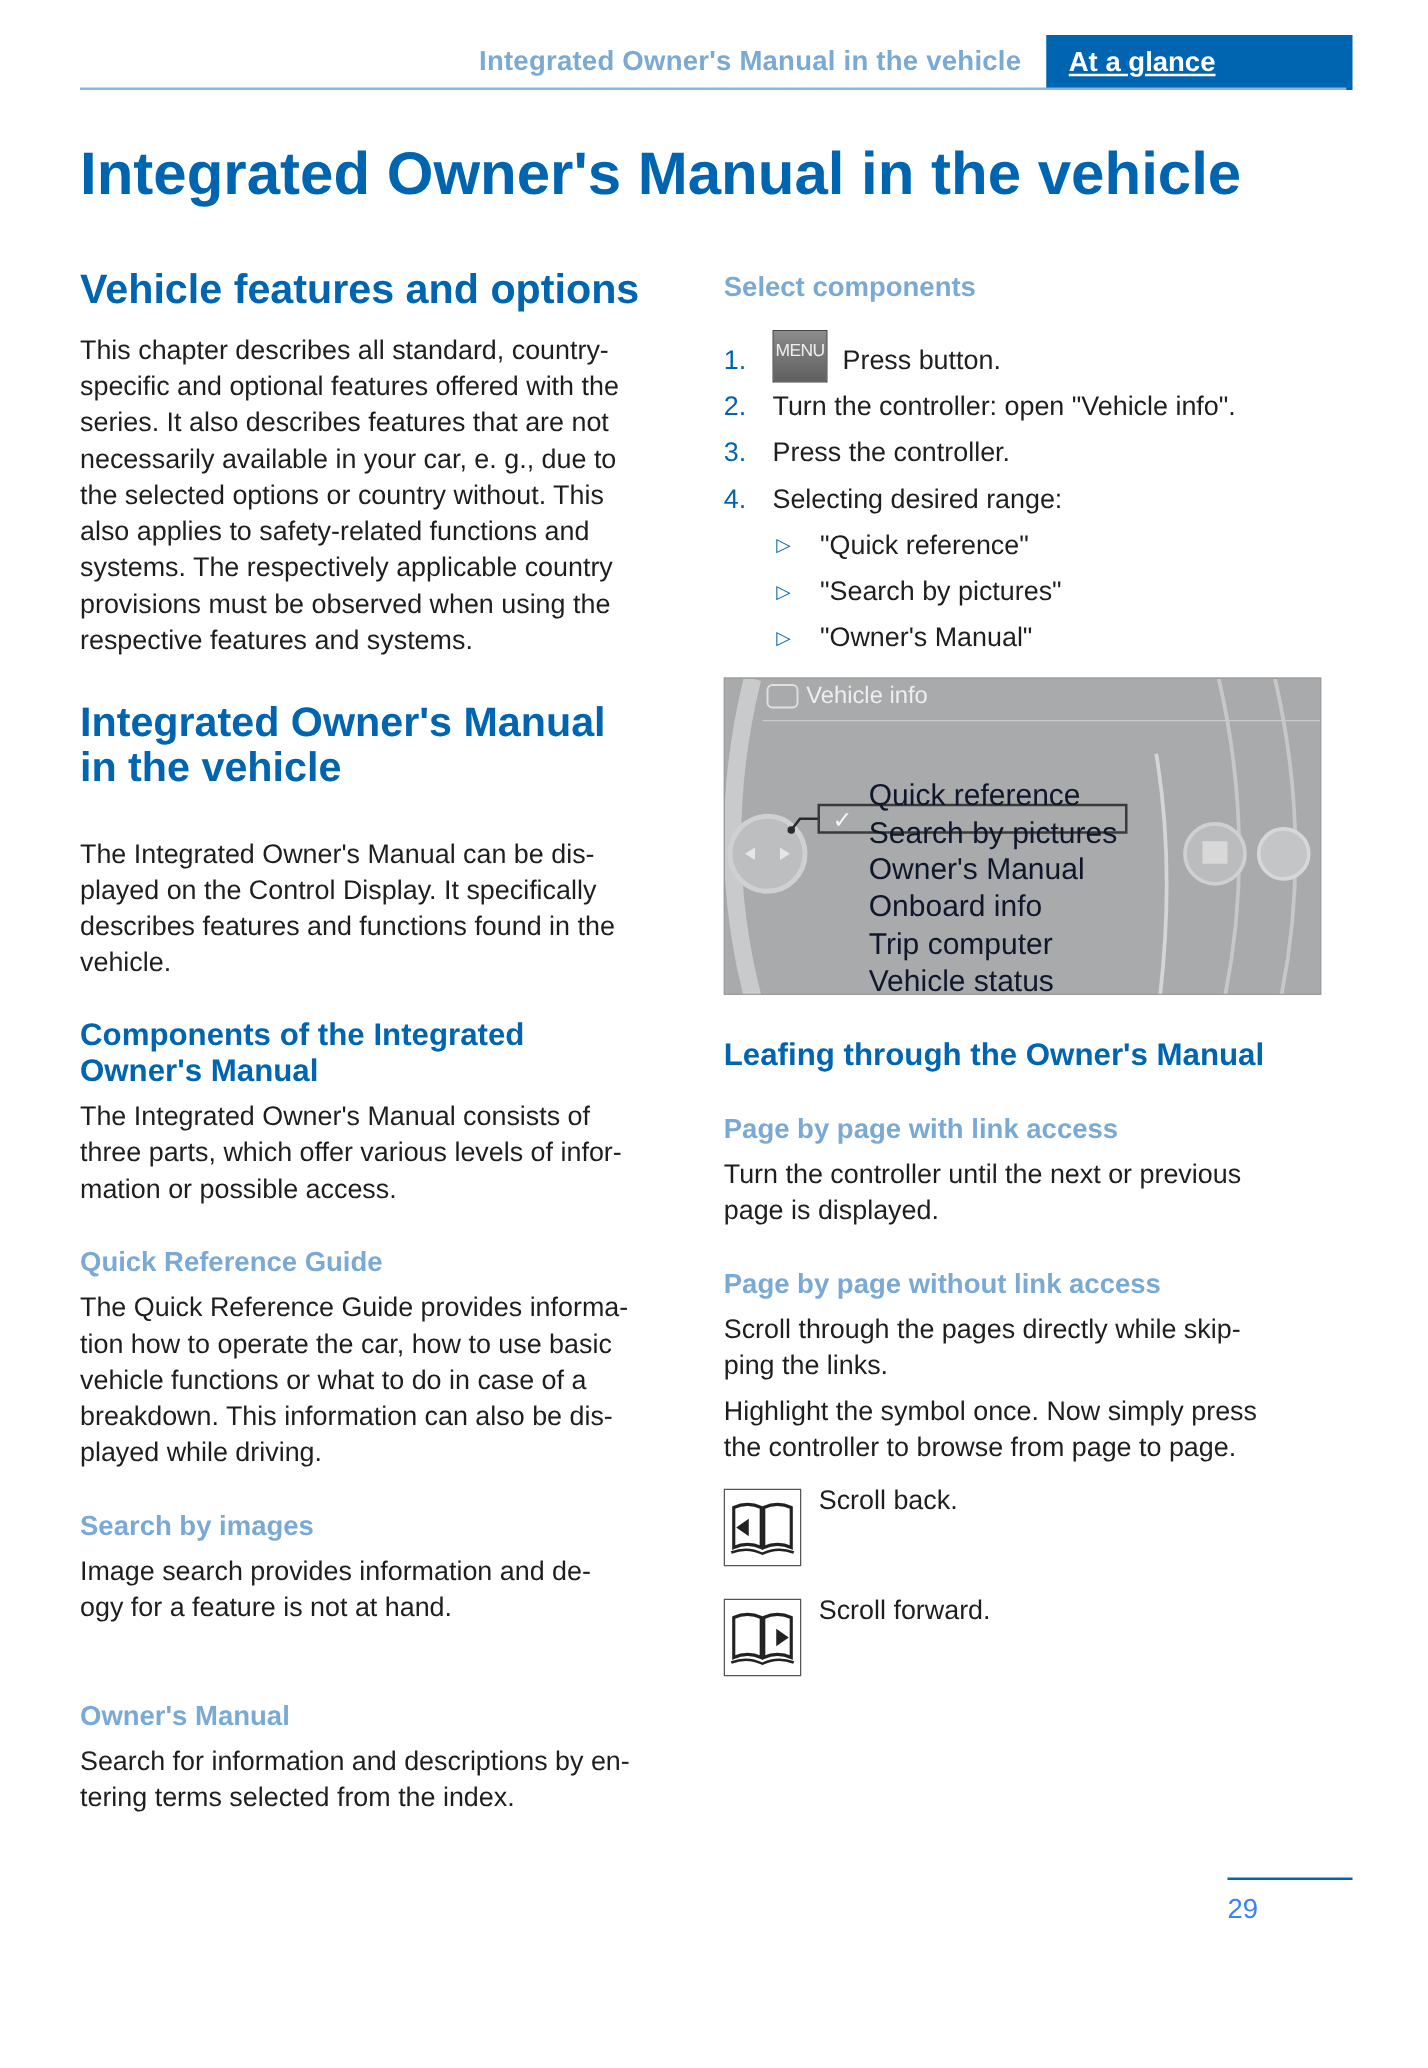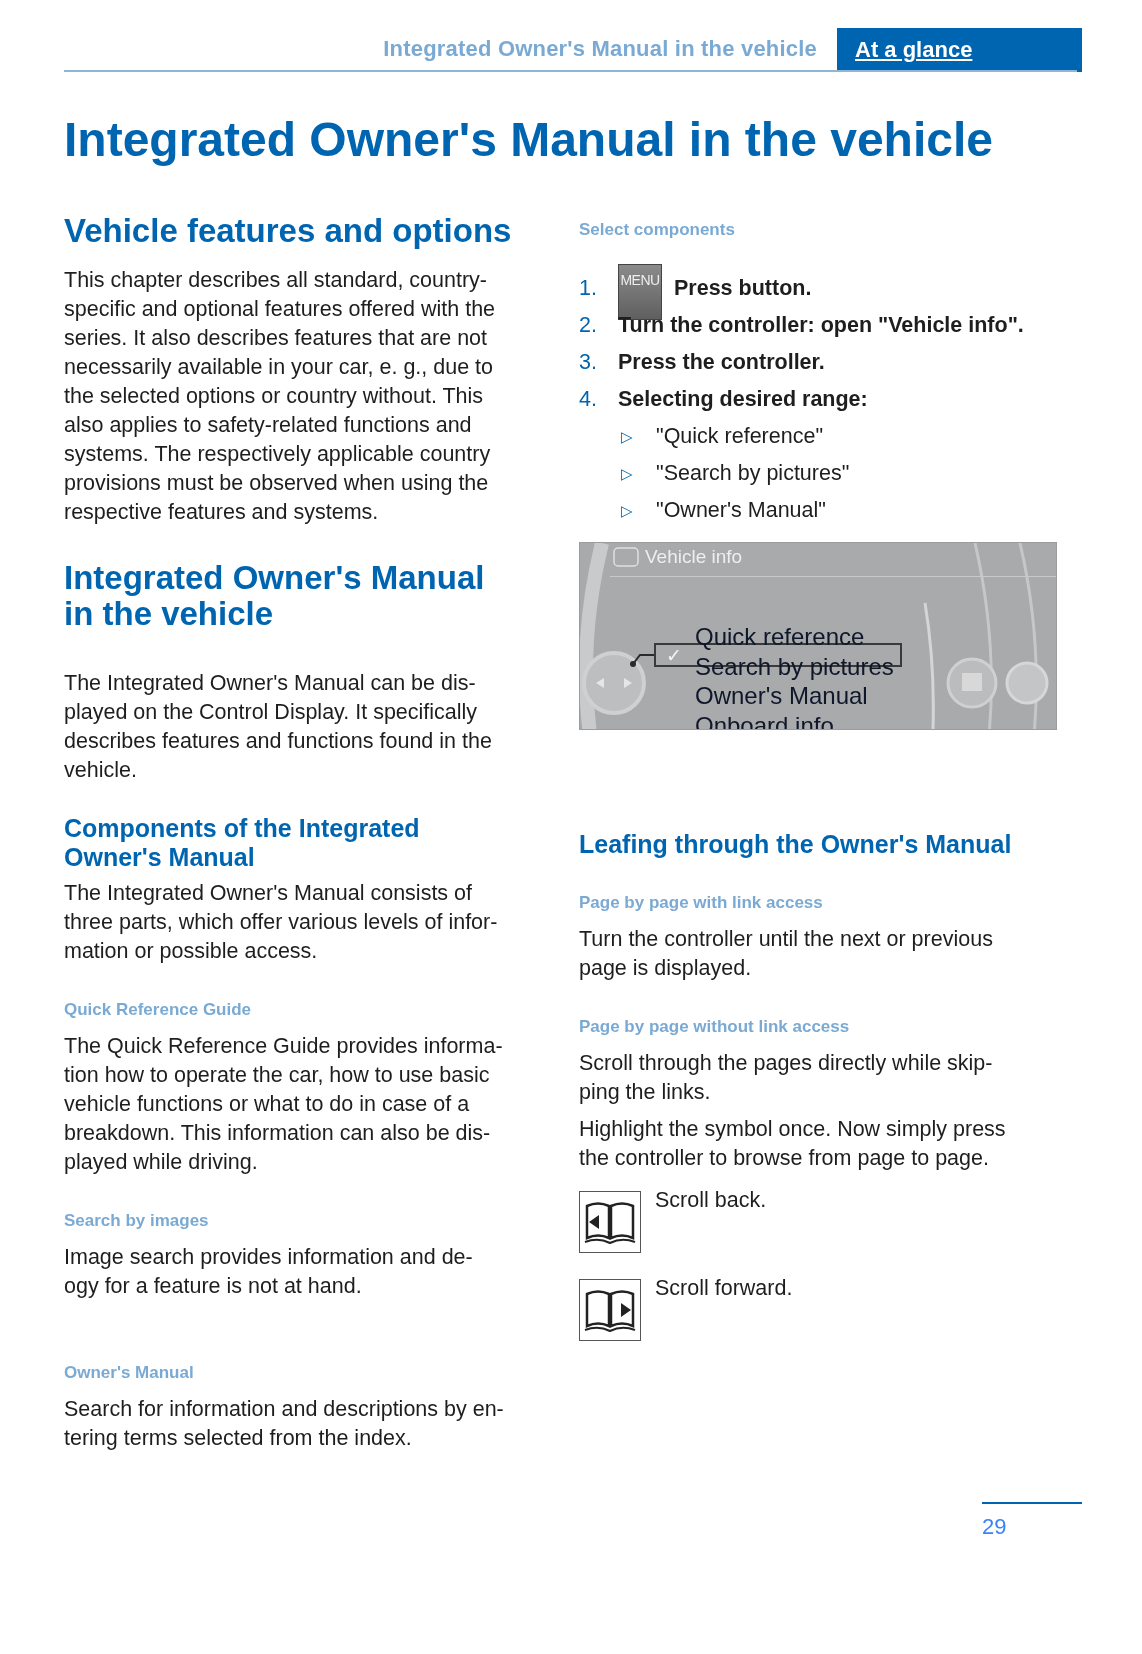--- a/index.html
+++ b/index.html
@@ -7,35 +7,35 @@
          font-family:"Liberation Sans", sans-serif; color:#1e1e1e; }
   .abs { position:absolute; }
   
   .hdr-rule { left:64px; top:70px; width:1013px; height:2px; background:#8fb6d8; }
   .hdr-section { right:325px; top:36px; font-size:22px; font-weight:bold; color:#7aaad4; white-space:nowrap; letter-spacing:0.2px; }
   .hdr-tab { left:837px; top:28px; width:245px; height:44px; background:#0065b0; color:#ffffff;
              font-size:22px; font-weight:bold; box-sizing:border-box; padding:9px 0 0 18px;text-decoration:underline; }
   .page-title { left:64px; top:112px; font-size:48px; font-weight:bold; color:#0065b0; white-space:nowrap; }
   .h2 { font-size:33px; font-weight:bold; color:#0065b0; line-height:36px; }
   .h3 { font-size:25px; font-weight:bold; color:#0065b0; line-height:29px; }
-  .h3l { font-size:17px; font-weight:bold; color:#7aaad4; line-height:29px; }
+  .h3l { font-size:22px; font-weight:bold; color:#7aaad4; line-height:29px; }
   .body { font-size:21.5px; line-height:29px; color:#1e1e1e; }
   .col-l { left:64px; width:480px; }
   .col-r { left:579px; width:480px; }
   .step { position:relative; font-size:21.5px; height:37px; line-height:37px; }
   .step-num { position:absolute; left:0; color:#0065b0; }
-  .step-text { position:absolute; left:39px; white-space:nowrap;font-weight:bold; }
+  .step-text { position:absolute; left:39px; white-space:nowrap; }
   .sub { position:relative; height:37px; line-height:37px; font-size:21.5px; }
   .sub-arrow { position:absolute; left:42px; top:0; color:#0065b0; font-size:15px; }
   .sub-text { position:absolute; left:77px; white-space:nowrap; }
-  .menu-btn { position:absolute; left:39px; top:-6px; width:44px; height:56px; box-sizing:border-box;
+  .menu-btn { position:absolute; left:39px; top:-6px; width:44px; height:42px; box-sizing:border-box;
               background:linear-gradient(#8b8b8b,#5f5f5f); border:1px solid #444; color:#eeeeee;
               font-size:14px; line-height:14px; padding-top:8px; text-align:center; letter-spacing:-0.5px; }
   
-  .screen { left:579px; top:542px; width:478px; height:188px; background:#a9aaab; border:1px solid #9c9c9c; box-sizing:border-box; overflow:hidden; }
+  .screen { left:579px; top:542px; width:478px; height:254px; background:#a9aaab; border:1px solid #9c9c9c; box-sizing:border-box; overflow:hidden; }
   .scr-title { left:65px; top:3px; color:#eceeef; font-size:19px; }
   .scr-line { left:30px; top:33px; width:448px; height:1px; background:#c8c9ca; }
   .scr-item { left:115px; color:#0f172a; font-size:24px; white-space:nowrap;margin-top:38px; }
   .scr-sel { left:74px; top:100px; width:248px; height:24px; border:2px solid #3a3a3a; box-sizing:border-box; }
   .scr-check { left:86px; top:101px; color:#f5f5f5; font-size:19px; }
   .icon-box { position:absolute; width:62px; height:62px; border:1px solid #555; box-sizing:border-box; background:#fff; }
   .pagenum-rule { left:982px; top:1502px; width:100px; height:2px; background:#0065b0; }
   .pagenum { left:982px; top:1514px; width:60px; font-size:22px; color:#3b82f6; }
 </style>
 </head>

